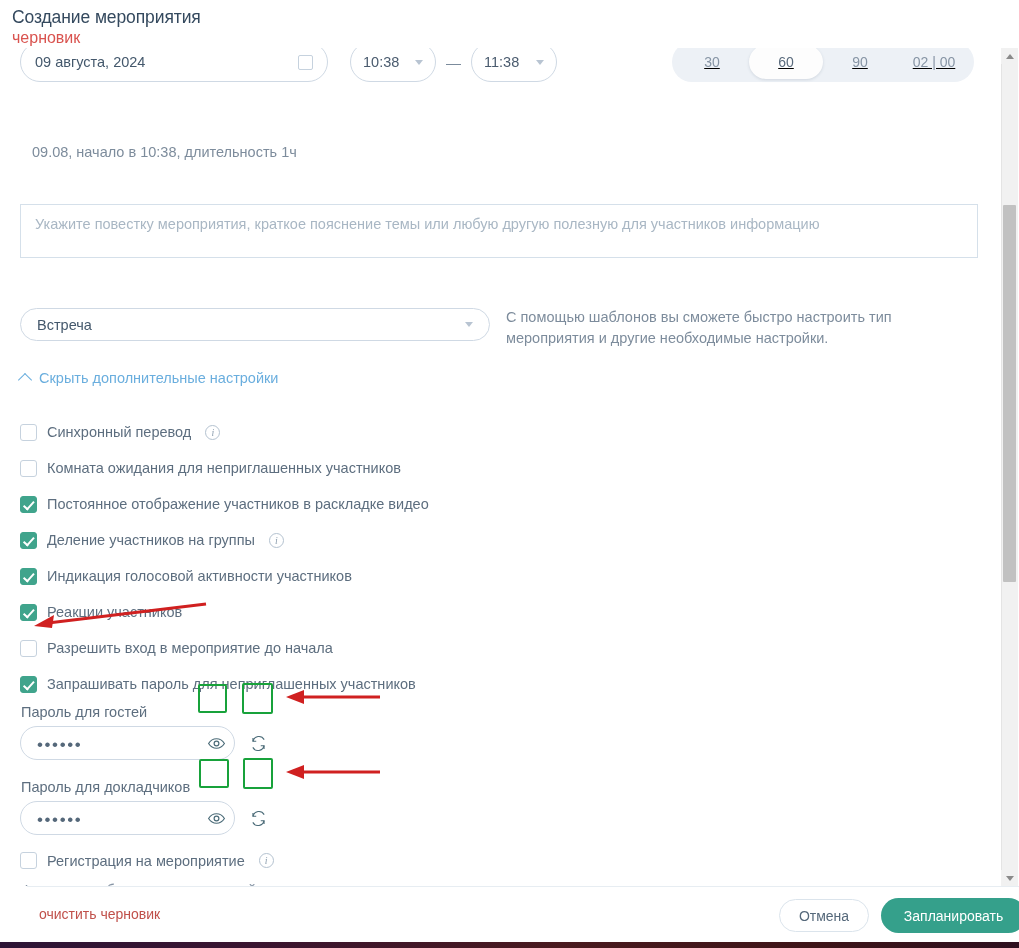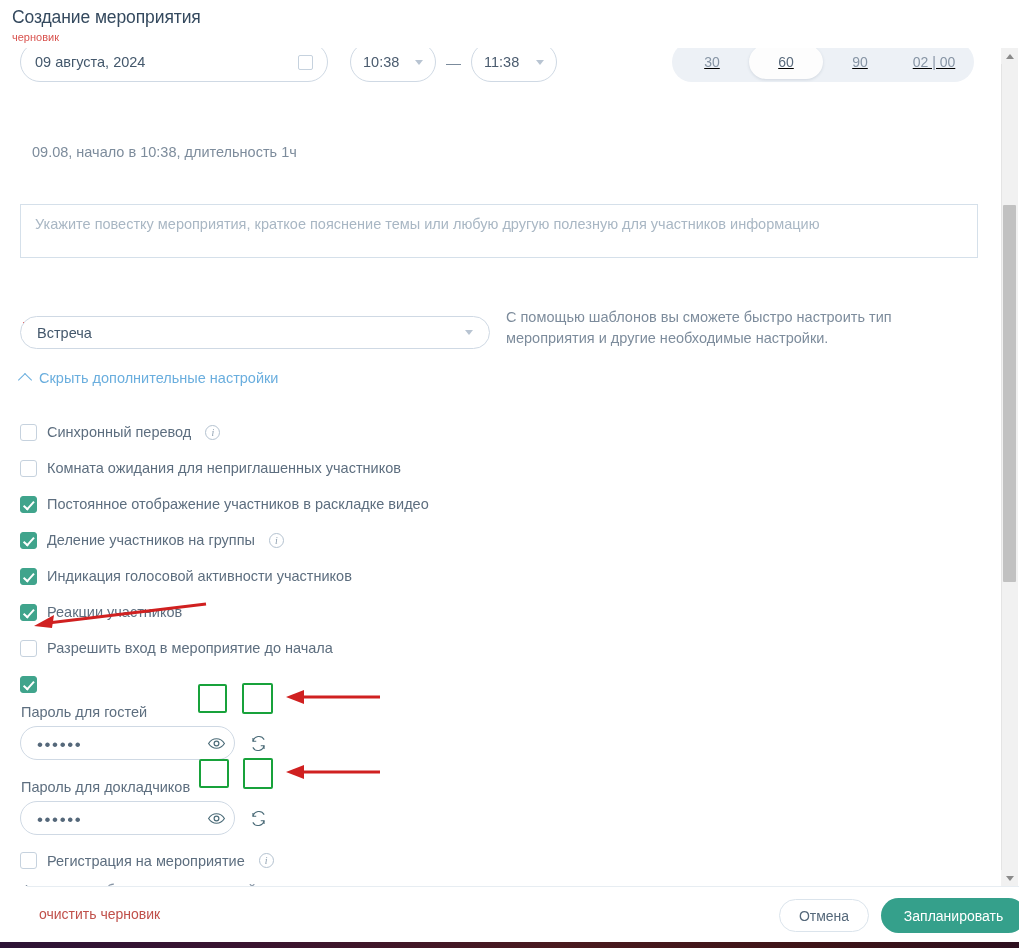--- a/index.html
+++ b/index.html
@@ -21,21 +21,21 @@
     width: 1019px; height: 48px;
     background: #ffffff;
     z-index: 30;
     padding: 6px 0 0 12px;
   }
   .header-title {
     font-size: 17.5px; font-weight: normal; color: #34495e;
     letter-spacing: -0.1px; line-height: 22px;
   }
   .header-sub {
-    font-size: 11px; color: #d9534f; margin-top: 3px;
+    font-size: 16px; color: #d9534f; margin-top: 3px;
     line-height: 13px;
   }
 
   
   .body-scroll {
     position: absolute; left: 0; top: 44px;
     width: 1003px; height: 842px;
     overflow: hidden;
     background: #fff;
   }
@@ -119,21 +119,21 @@
     padding: 10px 14px;
   }
   .desc-placeholder {
     font-size: 14.5px; color: #a9b7c4;
     line-height: 18px;
   }
 
   
   .tpl-label { position: absolute; left: 22px; top: 240px; }
   .tpl-select {
-    position: absolute; left: 20px; top: 272px;
+    position: absolute; left: 20px; top: 264px;
     width: 470px; height: 33px;
     border: 1px solid #cfd9e4; border-radius: 18px;
     background: #fff;
     display: flex; align-items: center; justify-content: space-between;
     padding: 0 16px;
     font-size: 14.5px; color: #44586c;
   }
   .tpl-hint {
     position: absolute; left: 506px; top: 263px;
     width: 410px;
@@ -388,20 +388,21 @@
         <div class="cb-row">
           <span class="cb on"></span>
           <span class="cb-text">Реакции участников</span>
         </div>
         <div class="cb-row">
           <span class="cb"></span>
           <span class="cb-text">Разрешить вход в мероприятие до начала</span>
         </div>
         <div class="cb-row">
           <span class="cb on"></span>
+          <span class="cb-text">Запрашивать пароль для неприглашенных участников</span>
         </div>
       </div>
 
       <div class="pw-label pw-guest-label">Пароль для гостей</div>
       <div class="pw-field guest">
         <span class="pw-dots">••••••</span>
         <span class="eye">
           <svg width="19" height="19" viewBox="0 0 24 24" fill="none" stroke="#4b6b78" stroke-width="1.5">
             <path d="M2 12s3.8-6 10-6 10 6 10 6-3.8 6-10 6-10-6-10-6z"></path>
             <circle cx="12" cy="12" r="3"></circle>

